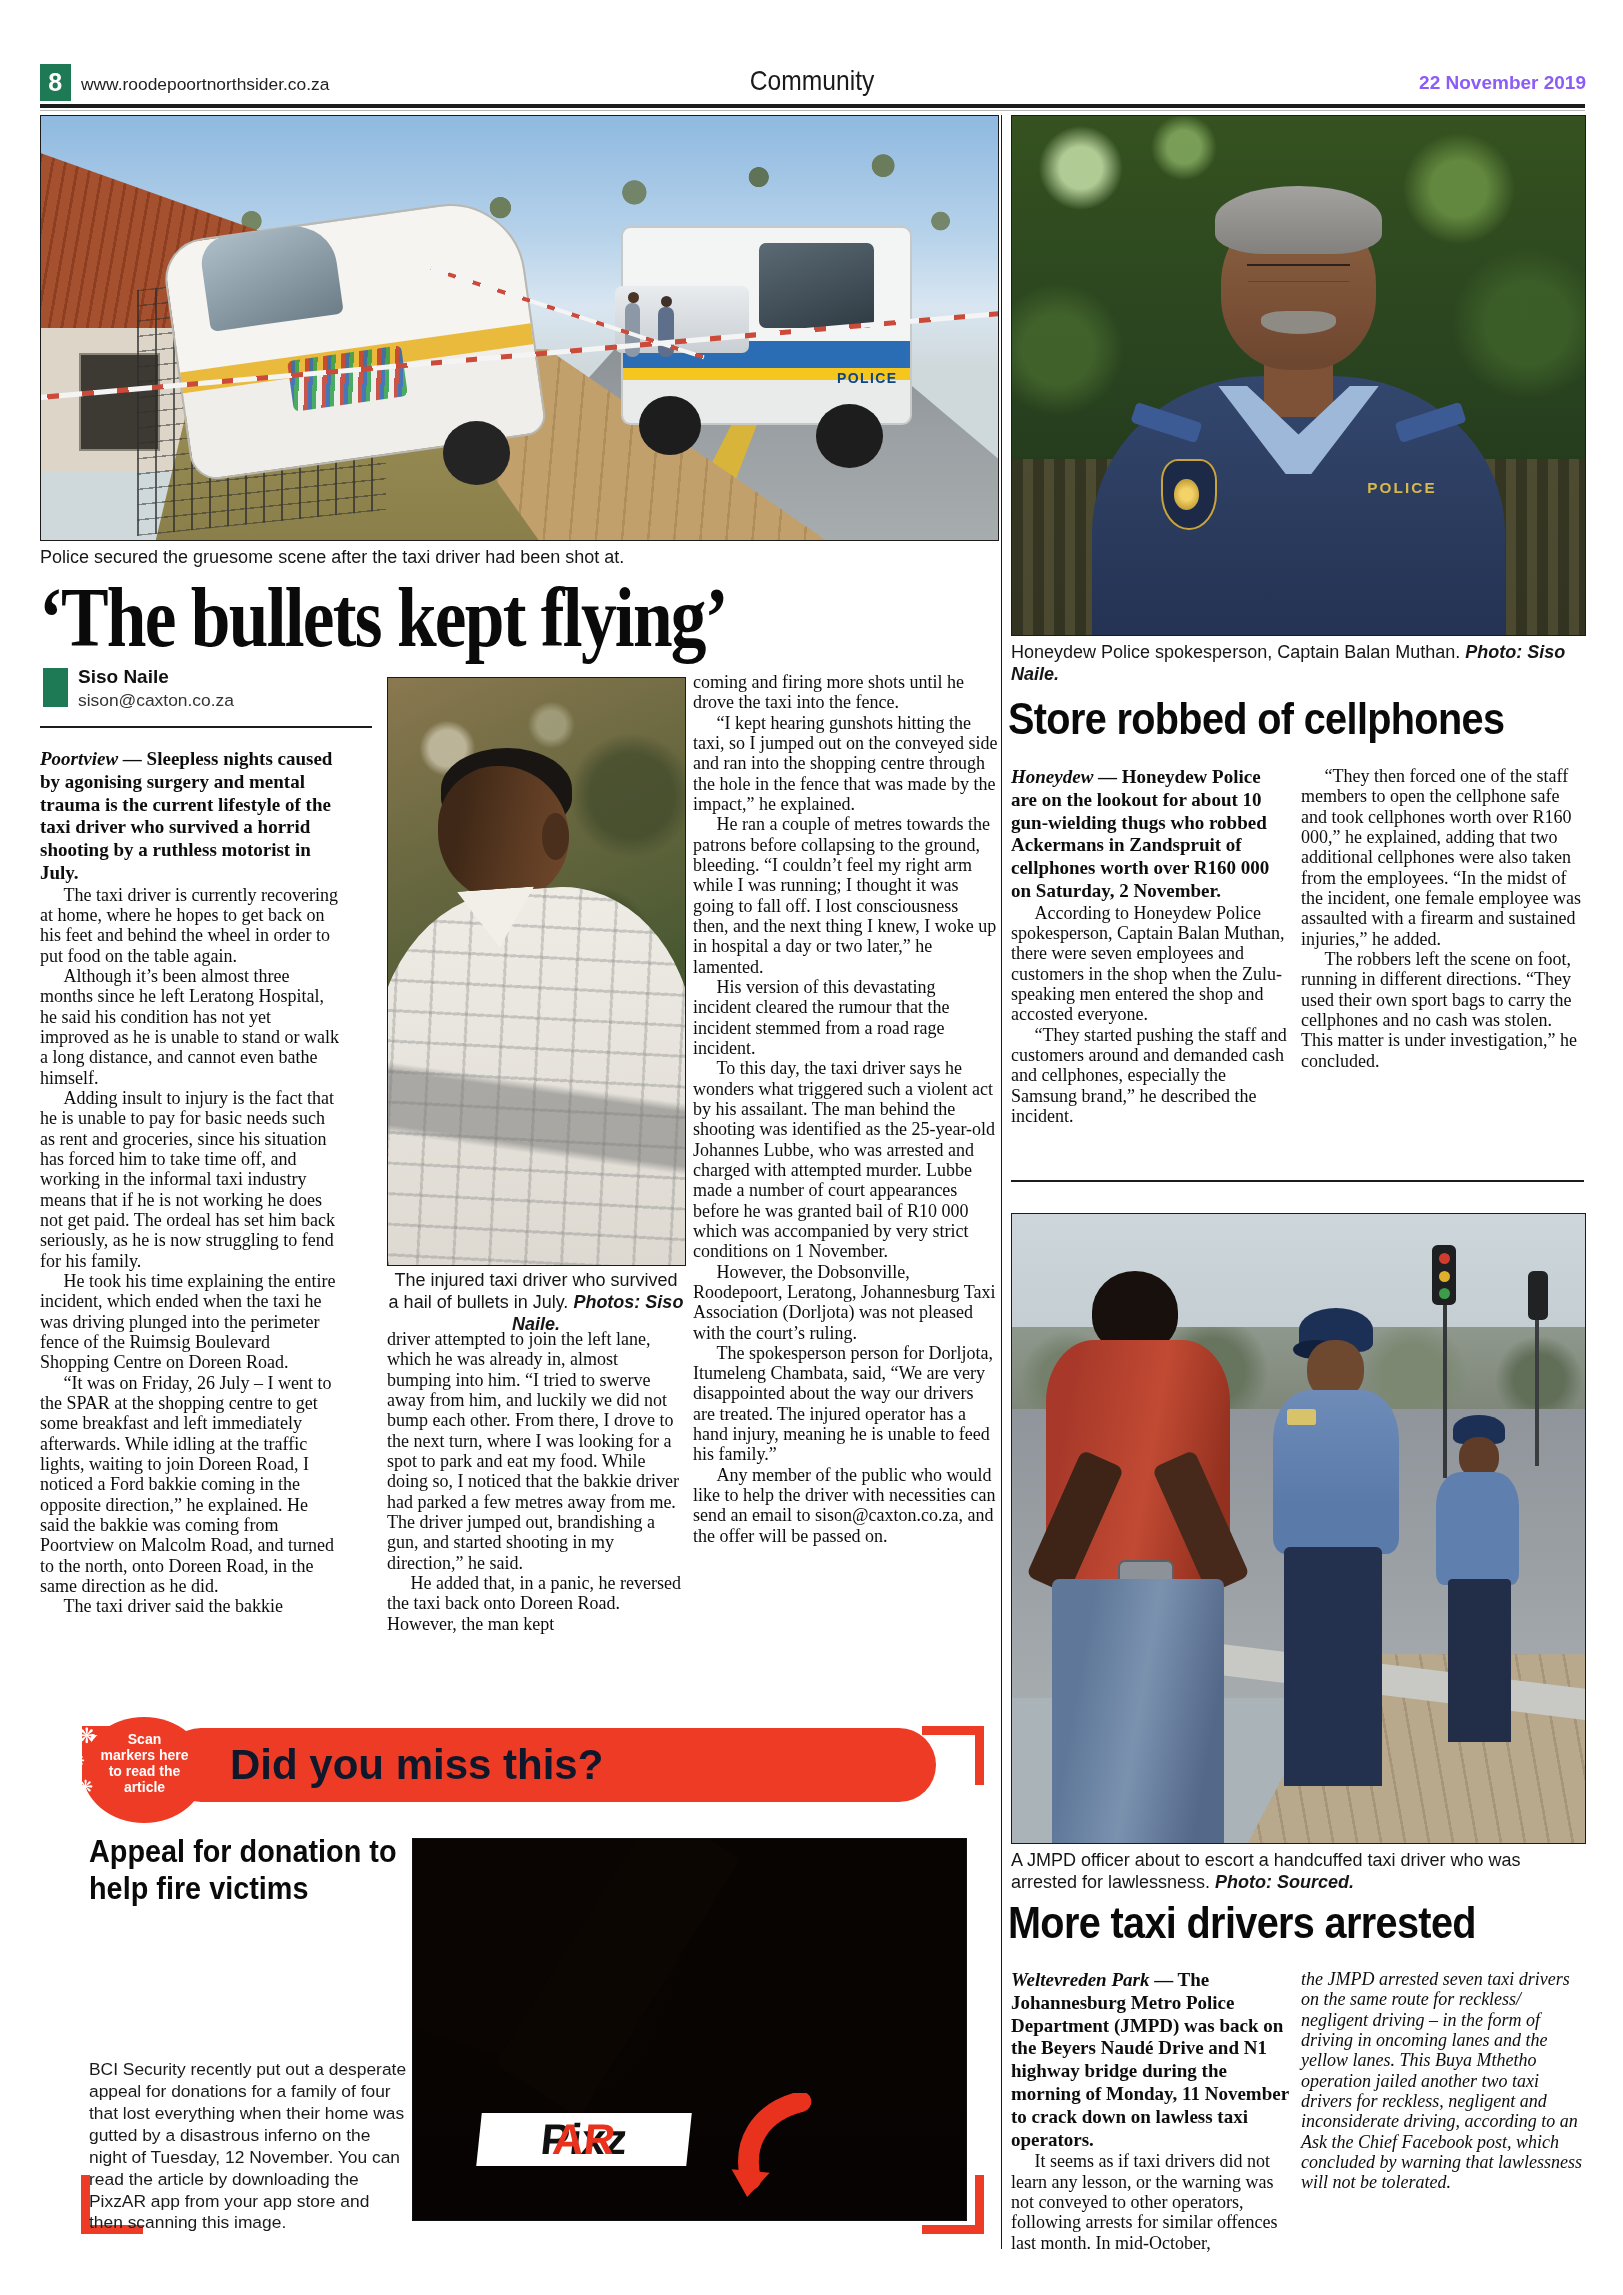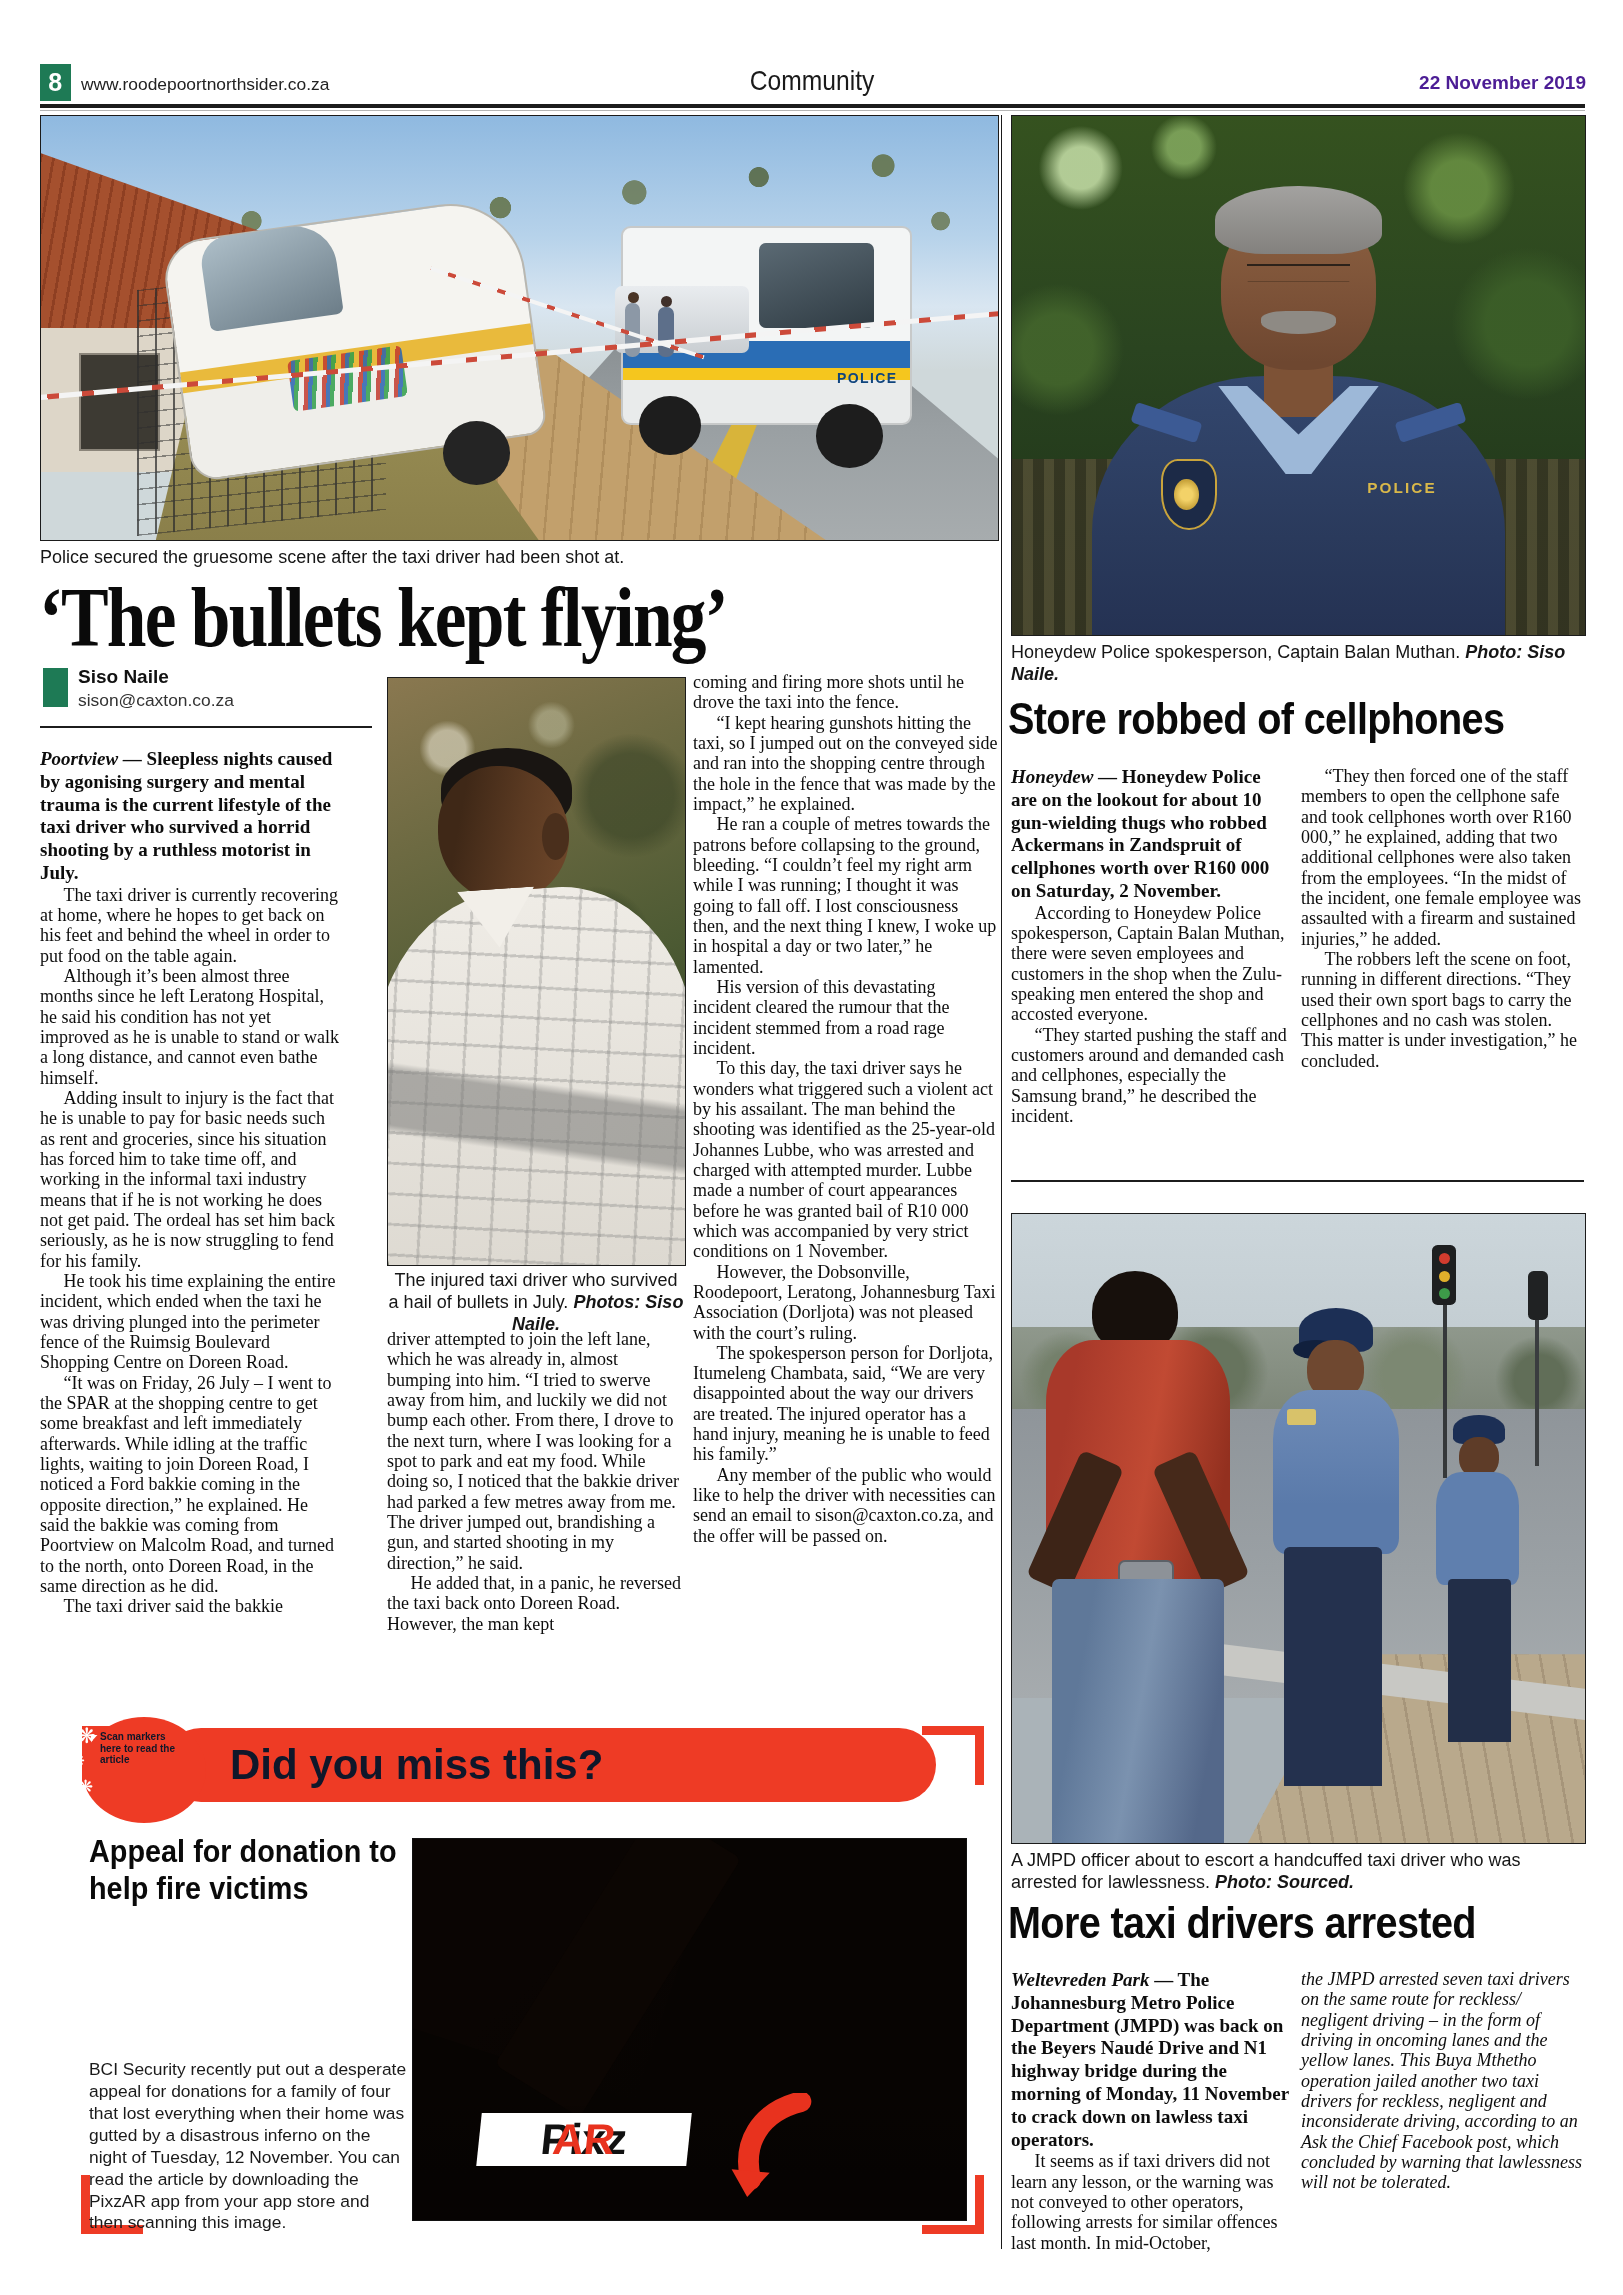--- a/index.html
+++ b/index.html
@@ -5,21 +5,21 @@
   html,body{margin:0;padding:0;background:#e9e9e9;}
   .page{position:relative;width:1624px;height:2295px;background:#ffffff;overflow:hidden;
         font-family:"Liberation Serif",serif;color:#0d0d0d;}
   .abs{position:absolute;}
   
   .pagenum{background:#1e7a55;color:#fff;font-family:"Liberation Sans",sans-serif;
            font-weight:bold;font-size:25px;text-align:center;line-height:37px;}
   .siteurl{font-family:"Liberation Sans",sans-serif;font-size:17.4px;color:#222;}
   .section-title{font-family:"Liberation Sans",sans-serif;font-size:28px;font-weight:400;
            color:#1a1a1a;transform:scaleX(.88);transform-origin:center;white-space:nowrap;}
-  .pagedate{font-family:"Liberation Sans",sans-serif;font-size:19px;font-weight:bold;color:#4c1d95;
+  .pagedate{font-family:"Liberation Sans",sans-serif;font-size:19px;font-weight:bold;color:#8b5cf6;
            text-align:right;}
   .rule-dark{background:#1c1c1c;}
   .rule-gray{background:#b5b5b5;}
   
   .photo{position:absolute;border:1.4px solid #1b1b1b;overflow:hidden;background:#9a9a9a;}
   .photo *{position:absolute;}
   
   .caption{font-family:"Liberation Sans",sans-serif;font-size:18px;line-height:1.22;color:#161616;}
   .caption .credit{font-weight:bold;font-style:italic;}
   
@@ -37,22 +37,22 @@
   .body-text p{margin:0;}
   .body-text p.ind{text-indent:23.6px;}
   .lead{font-weight:bold;font-size:19px;line-height:1.2;}
   .lead .lead-in{font-style:italic;}
   .sans-body{font-family:"Liberation Sans",sans-serif;font-size:17.4px;line-height:1.26;color:#1a1a1a;}
   
   .banner{background:#ee3b25;border-radius:37px;}
   .banner-text{color:#0f172a;font-family:"Liberation Sans",sans-serif;font-weight:bold;font-size:42px;
           white-space:nowrap;}
   .scan-circle{background:#ee3b25;border-radius:50%;}
-  .scan-note{color:#0f172a;font-family:"Liberation Sans",sans-serif;font-weight:bold;font-size:10px;
-          line-height:1.15;text-align:left;}
+  .scan-note{color:#ffffff;font-family:"Liberation Sans",sans-serif;font-weight:bold;font-size:14px;
+          line-height:1.15;text-align:center;}
   .marker{color:#fff;font-family:"DejaVu Sans",sans-serif;}
   .bracket{position:absolute;width:53px;height:50px;}
   .bracket.tl{border-left:9px solid #ee3b25;border-top:9px solid #ee3b25;}
   .bracket.tr{border-right:9px solid #ee3b25;border-top:9px solid #ee3b25;}
   .bracket.bl{border-left:9px solid #ee3b25;border-bottom:9px solid #ee3b25;}
   .bracket.br{border-right:9px solid #ee3b25;border-bottom:9px solid #ee3b25;}
   .vdivider{background:#1a1a1a;}
   
   .pixzar-box{background:#ffffff;display:flex;align-items:center;justify-content:center;
           font-family:"Liberation Sans",sans-serif;font-weight:bold;font-size:43px;

